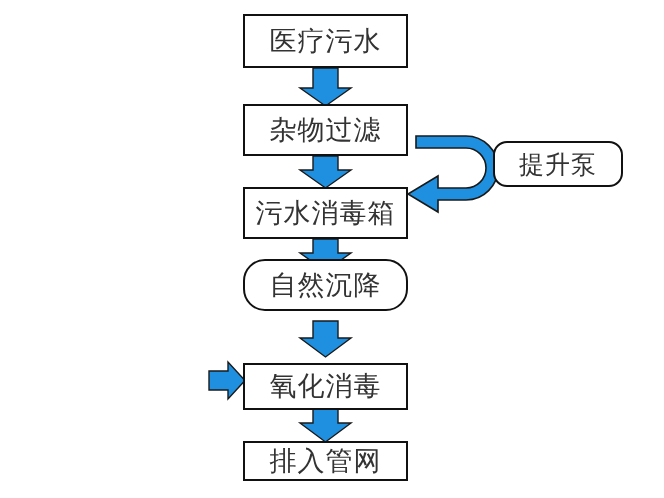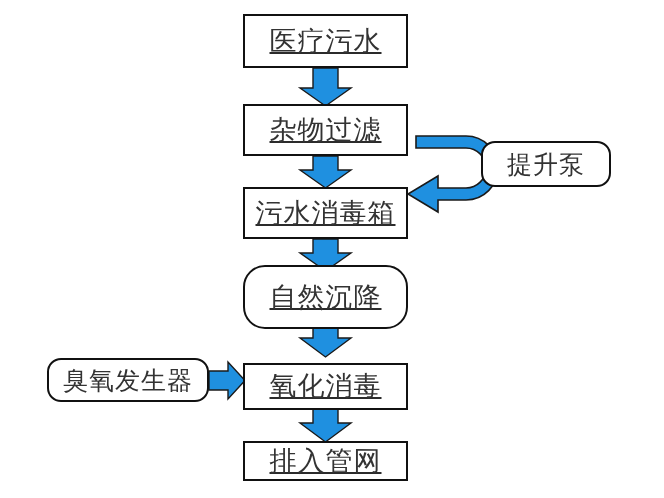--- a/index.html
+++ b/index.html
@@ -37,32 +37,32 @@
     line-height: 1;
     letter-spacing: 1px;
     font-family: "Liberation Serif", "DejaVu Serif", serif;
     color: #333333;
   }
 
   
   .box {
     left: 243px;
     width: 165px;
-    text-decoration: underline;
   }
   .b1 { top: 14px;  height: 54px; }
   .b2 { top: 104px; height: 52px; }
   .b3 { top: 187px; height: 52px; }
-  .b4 { top: 265px; height: 64px; border-radius: 22px; }
+  .b4 { top: 259px; height: 52px; border-radius: 22px; }
   .b5 { top: 357px; height: 47px; margin-top: 6px; }
   .b6 { top: 441px; height: 40px; }
 
   
   .rounded {
     border-radius: 14px;
+    margin-left: 12px;
   }
   .pump {
     left: 481px;
     top: 141px;
     width: 130px;
     height: 46px;
   }
   .pump .label { font-size: 25px; }
 
   .ozone {
@@ -136,17 +136,14 @@
   </div>
 
   <div class="node box b6">
     <span class="label">排入管网</span>
   </div>
 
   <div class="node rounded pump">
     <span class="label">提升泵</span>
   </div>
 
-  <div class="node rounded ozone">
-    <span class="label">臭氧发生器</span>
-  </div>
 
 </div>
 
 </body></html>

